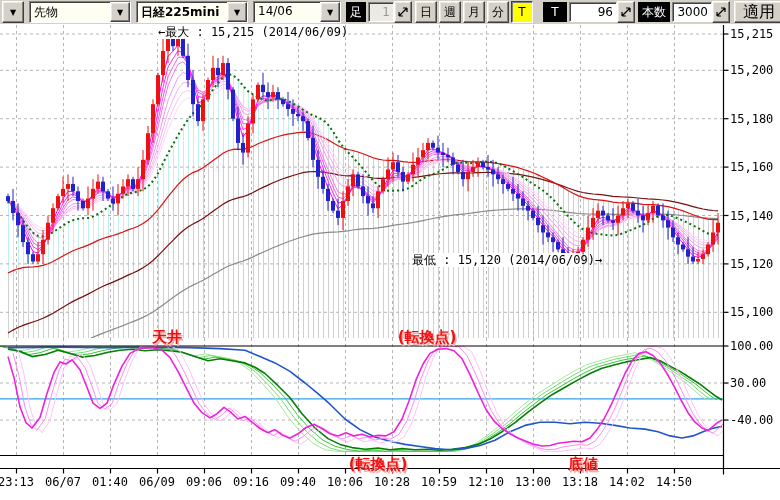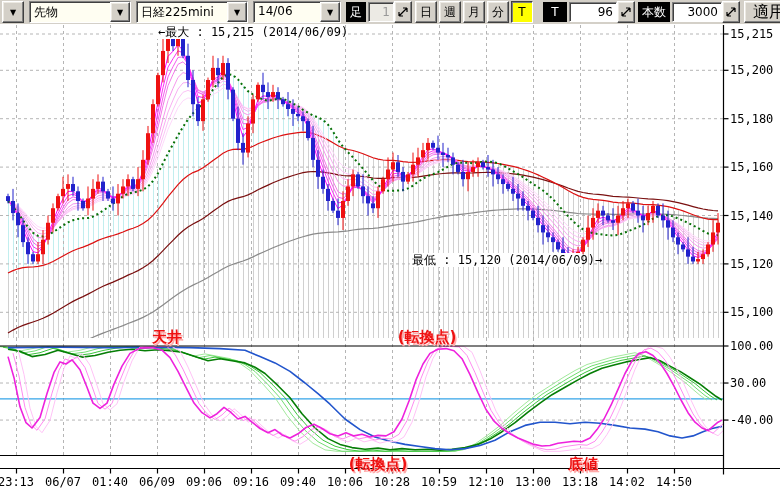--- a/index.html
+++ b/index.html
@@ -40,21 +40,21 @@
 
 <div class="toolbar">
   <div class="mini-btn raised" style="font-size:8px;">▼</div>
   <div class="tb-gap"></div>
   <div class="combo sunkenf" style="width:100px;">
     <div class="val" style="flex:1;">先物</div>
     <div class="drop-btn raised">▼</div>
   </div>
   <div class="tb-gap"></div>
   <div class="combo sunkenf" style="width:110px;">
-    <div class="val" style="flex:1;">日経225mini</div>
+    <div class="val" style="flex:1;font-weight:bold;">日経225mini</div>
     <div class="drop-btn raised">▼</div>
   </div>
   <div class="tb-gap"></div>
   <div class="combo sunkenf" style="width:86px;">
     <div class="val" style="flex:1;border-radius:6px;">14/06</div>
     <div class="drop-btn raised">▼</div>
   </div>
   <div class="tb-gap"></div>
   <div class="black-label">足</div>
   <div class="tb-gap" style="width:2px;"></div>
@@ -79,21 +79,21 @@
   <div class="tb-gap" style="width:2px;"></div>
   <div class="spin-field sunkenf" style="width:48px;">96</div>
   <div class="diag-btn raised">
     <svg width="12" height="12" viewBox="0 0 12 12">
       <path d="M2 10 L10 2 M10 2 l-4 0 M10 2 l0 4 M2 10 l4 0 M2 10 l0 -4" stroke="#000" stroke-width="1.2" fill="none"></path>
     </svg>
   </div>
   <div class="tb-gap" style="width:3px;"></div>
   <div class="black-label">本数</div>
   <div class="tb-gap" style="width:2px;"></div>
-  <div class="spin-field sunkenf" style="width:50px;">3000</div>
+  <div class="spin-field sunkenf" style="width:40px;">3000</div>
   <div class="diag-btn raised">
     <svg width="12" height="12" viewBox="0 0 12 12">
       <path d="M2 10 L10 2 M10 2 l-4 0 M10 2 l0 4 M2 10 l4 0 M2 10 l0 -4" stroke="#000" stroke-width="1.2" fill="none"></path>
     </svg>
   </div>
   <div class="tb-gap" style="width:4px;"></div>
   <div class="apply-btn raised">適用</div>
   <div class="multi-btn raised">複数銘柄</div>
 </div>
 

